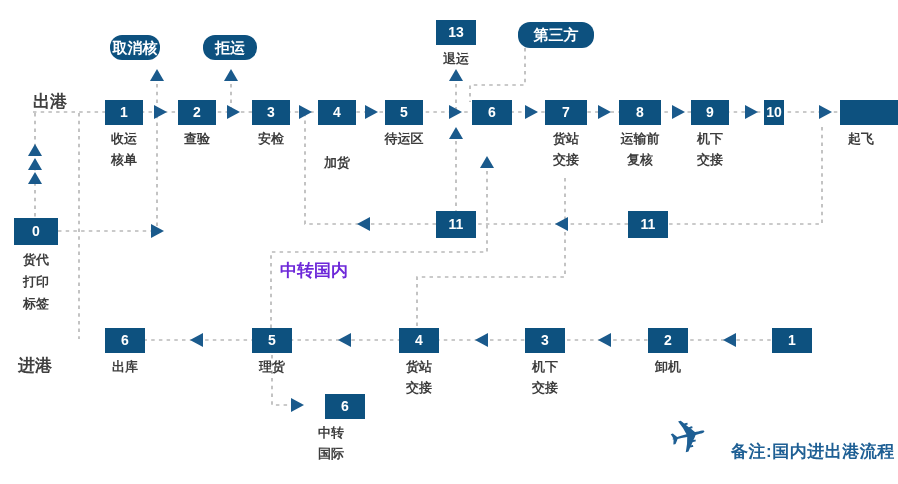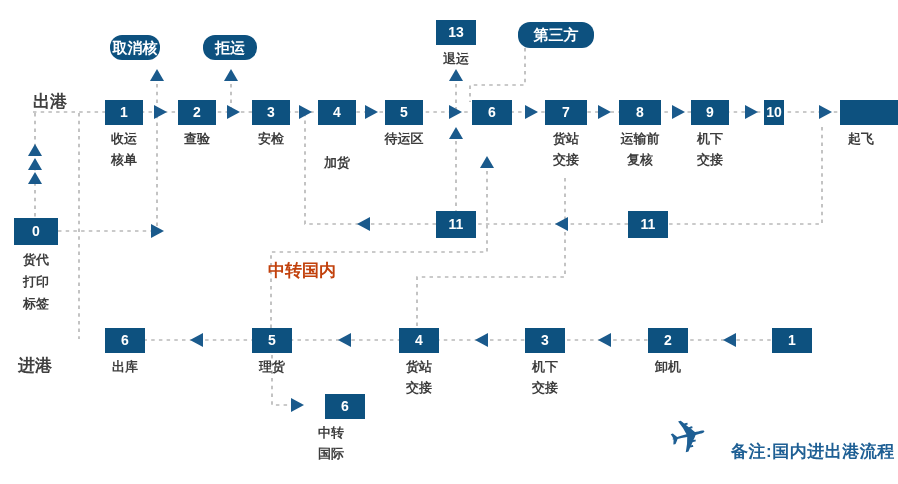--- a/index.html
+++ b/index.html
@@ -85,21 +85,21 @@
       <polygon points="487,156 480,168 494,168"></polygon>
 
       <polygon points="35,144 28,156 42,156"></polygon>
       <polygon points="35,158 28,170 42,170"></polygon>
       <polygon points="35,172 28,184 42,184"></polygon>
     </g>
   </svg>
 
   <div class="sideLbl" style="left:33px;top:90px;">出港</div>
   <div class="sideLbl" style="left:18px;top:354px;">进港</div>
-  <div class="sideLbl" style="left:268px;top:259px;color:#c2410c;">中转国内</div>
+  <div class="sideLbl" style="left:280px;top:259px;color:#6d28d9;">中转国内</div>
 
   <div class="box pill" style="left:110px;top:35px;width:50px;">取消核单</div>
   <div class="box pill" style="left:203px;top:35px;width:54px;">拒运</div>
   <div class="box pill" style="left:518px;top:22px;width:76px;height:26px;line-height:26px;">第三方</div>
 
   <div class="box" style="left:436px;top:20px;width:40px;">13</div>
   <div class="lbl" style="left:414px;top:48px;">退运</div>
 
   <div class="box" style="left:105px;top:100px;width:38px;">1</div>
   <div class="box" style="left:178px;top:100px;width:38px;">2</div>

